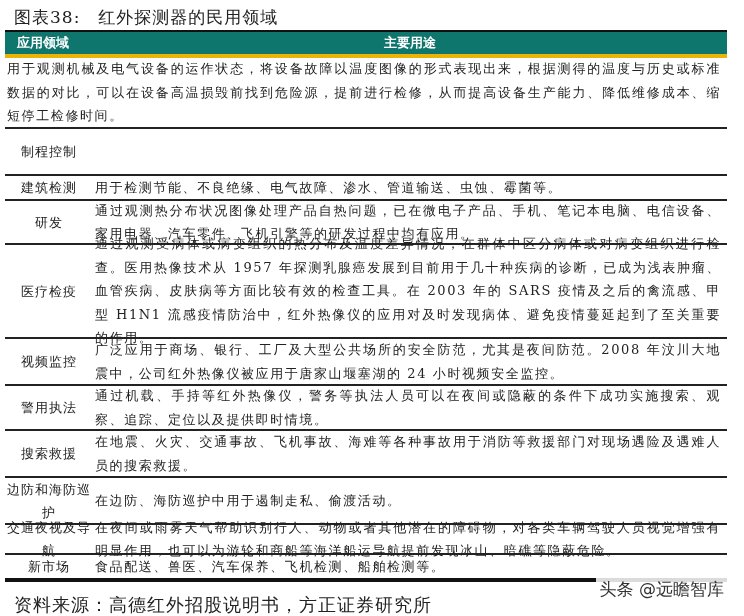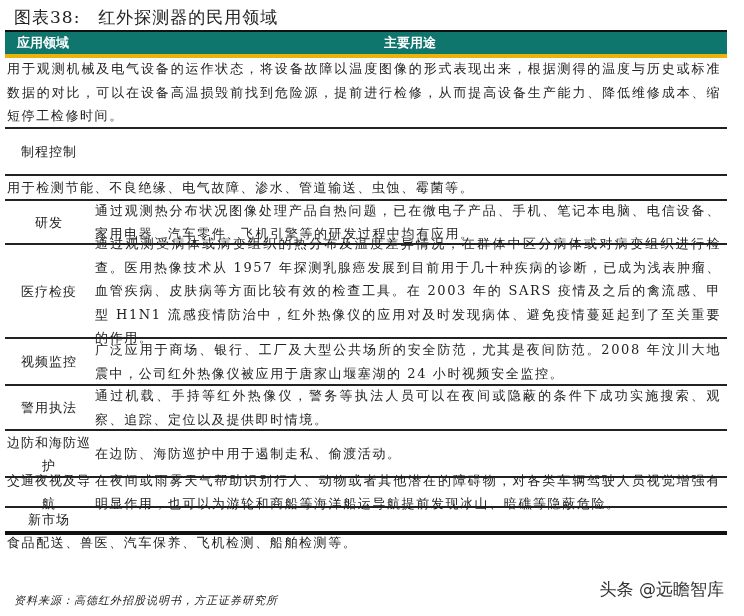--- a/index.html
+++ b/index.html
@@ -35,24 +35,24 @@
   .row .c1 {
     width: 88px; flex: none; display: flex; align-items: center; justify-content: center;
     text-align: center; font-size: 13px; line-height: 23px; letter-spacing: 1px;
     padding: 0 2px; box-sizing: border-box;
   }
   .row .c2 {
     flex: 1; font-size: 13px; line-height: 23.5px; letter-spacing: 1.6px;
     padding: 0 6px 0 2px; box-sizing: border-box; text-align: justify;
     display: flex; align-items: center;
   }
-  .row.last { border-bottom: 4px solid #111; flex-direction: column; }
+  .row.last { border-bottom: 4px solid #111; }
   .source {
     position: absolute; left: 14px; top: 593px;
-    font-size: 11px; font-style: italic; color: #222; letter-spacing: 1px;
+    font-size: 18px; color: #222; letter-spacing: 1px;
   }
   .watermark {
     position: absolute; right: 16px; top: 578px;
     font-family: "DejaVu Sans", "Liberation Sans", sans-serif;
     font-size: 17px; color: #333; background: rgba(255,255,255,0.85);
     padding: 0 4px;
   }
 </style>
 </head>
 <body>
@@ -67,39 +67,44 @@
     <div class="c2">主要用途</div>
   </div>
 
   <div class="row" style="height:71px">
     <div class="c2">用于观测机械及电气设备的运作状态，将设备故障以温度图像的形式表现出来，根据测得的温度与历史或标准数据的对比，可以在设备高温损毁前找到危险源，提前进行检修，从而提高设备生产能力、降低维修成本、缩短停工检修时间。</div>
   </div>
   <div class="row" style="height:47px">
     <div class="c1">制程控制</div>
   </div>
   <div class="row" style="height:25px">
+    <div class="c1">建筑检测</div>
     <div class="c2">用于检测节能、不良绝缘、电气故障、渗水、管道输送、虫蚀、霉菌等。</div>
   </div>
   <div class="row" style="height:44px">
     <div class="c1">研发</div>
     <div class="c2">通过观测热分布状况图像处理产品自热问题，已在微电子产品、手机、笔记本电脑、电信设备、家用电器、汽车零件、飞机引擎等的研发过程中均有应用。</div>
   </div>
   <div class="row" style="height:94px">
     <div class="c1">医疗检疫</div>
     <div class="c2">通过观测受病体或病变组织的热分布及温度差异情况，在群体中区分病体或对病变组织进行检查。医用热像技术从 1957 年探测乳腺癌发展到目前用于几十种疾病的诊断，已成为浅表肿瘤、血管疾病、皮肤病等方面比较有效的检查工具。在 2003 年的 SARS 疫情及之后的禽流感、甲型 H1N1 流感疫情防治中，红外热像仪的应用对及时发现病体、避免疫情蔓延起到了至关重要的作用。</div>
   </div>
   <div class="row" style="height:47px">
     <div class="c1">视频监控</div>
     <div class="c2">广泛应用于商场、银行、工厂及大型公共场所的安全防范，尤其是夜间防范。2008 年汶川大地震中，公司红外热像仪被应用于唐家山堰塞湖的 24 小时视频安全监控。</div>
   </div>
   <div class="row" style="height:45px">
     <div class="c1">警用执法</div>
     <div class="c2">通过机载、手持等红外热像仪，警务等执法人员可以在夜间或隐蔽的条件下成功实施搜索、观察、追踪、定位以及提供即时情境。</div>
   </div>
   <div class="row" style="height:47px">
+    <div class="c1">搜索救援</div>
+    <div class="c2">在地震、火灾、交通事故、飞机事故、海难等各种事故用于消防等救援部门对现场遇险及遇难人员的搜索救援。</div>
+  </div>
+  <div class="row" style="height:47px">
     <div class="c1">边防和海防巡护</div>
     <div class="c2">在边防、海防巡护中用于遏制走私、偷渡活动。</div>
   </div>
   <div class="row" style="height:30px">
     <div class="c1">交通夜视及导航</div>
     <div class="c2">在夜间或雨雾天气帮助识别行人、动物或者其他潜在的障碍物，对各类车辆驾驶人员视觉增强有明显作用，也可以为游轮和商船等海洋船运导航提前发现冰山、暗礁等隐蔽危险。</div>
   </div>
   <div class="row last" style="height:27px">
     <div class="c1">新市场</div>
     <div class="c2">食品配送、兽医、汽车保养、飞机检测、船舶检测等。</div>

